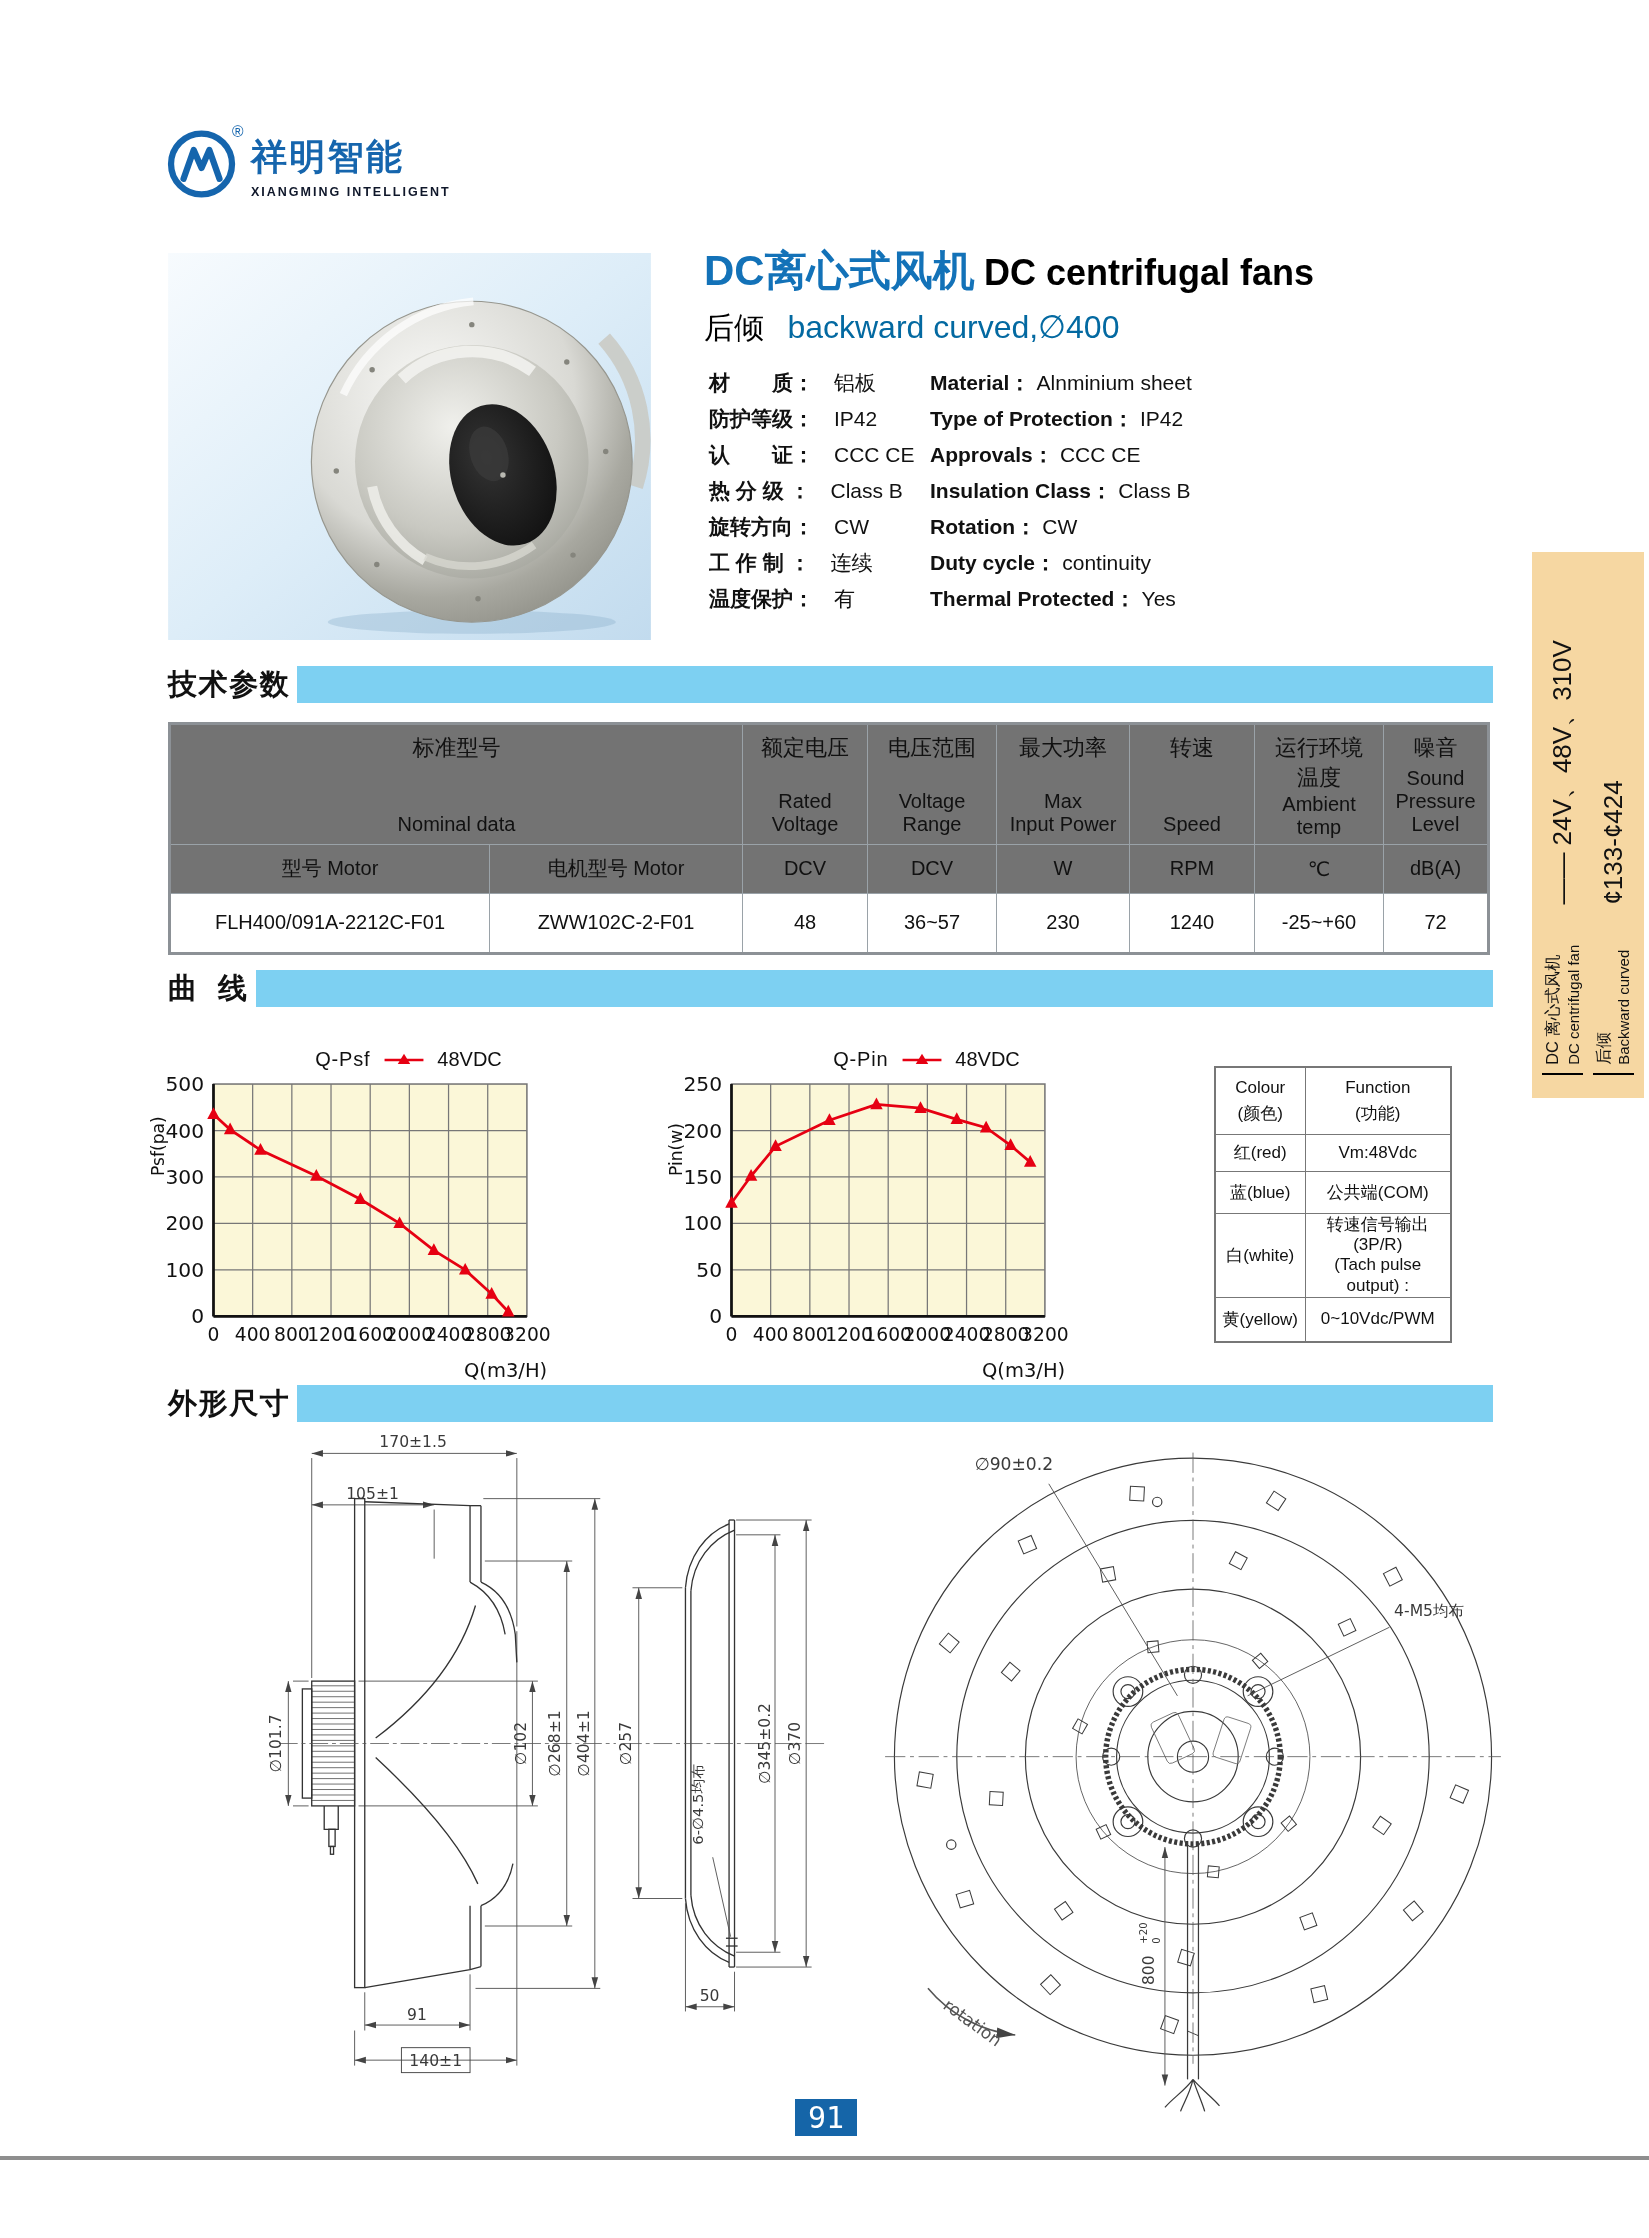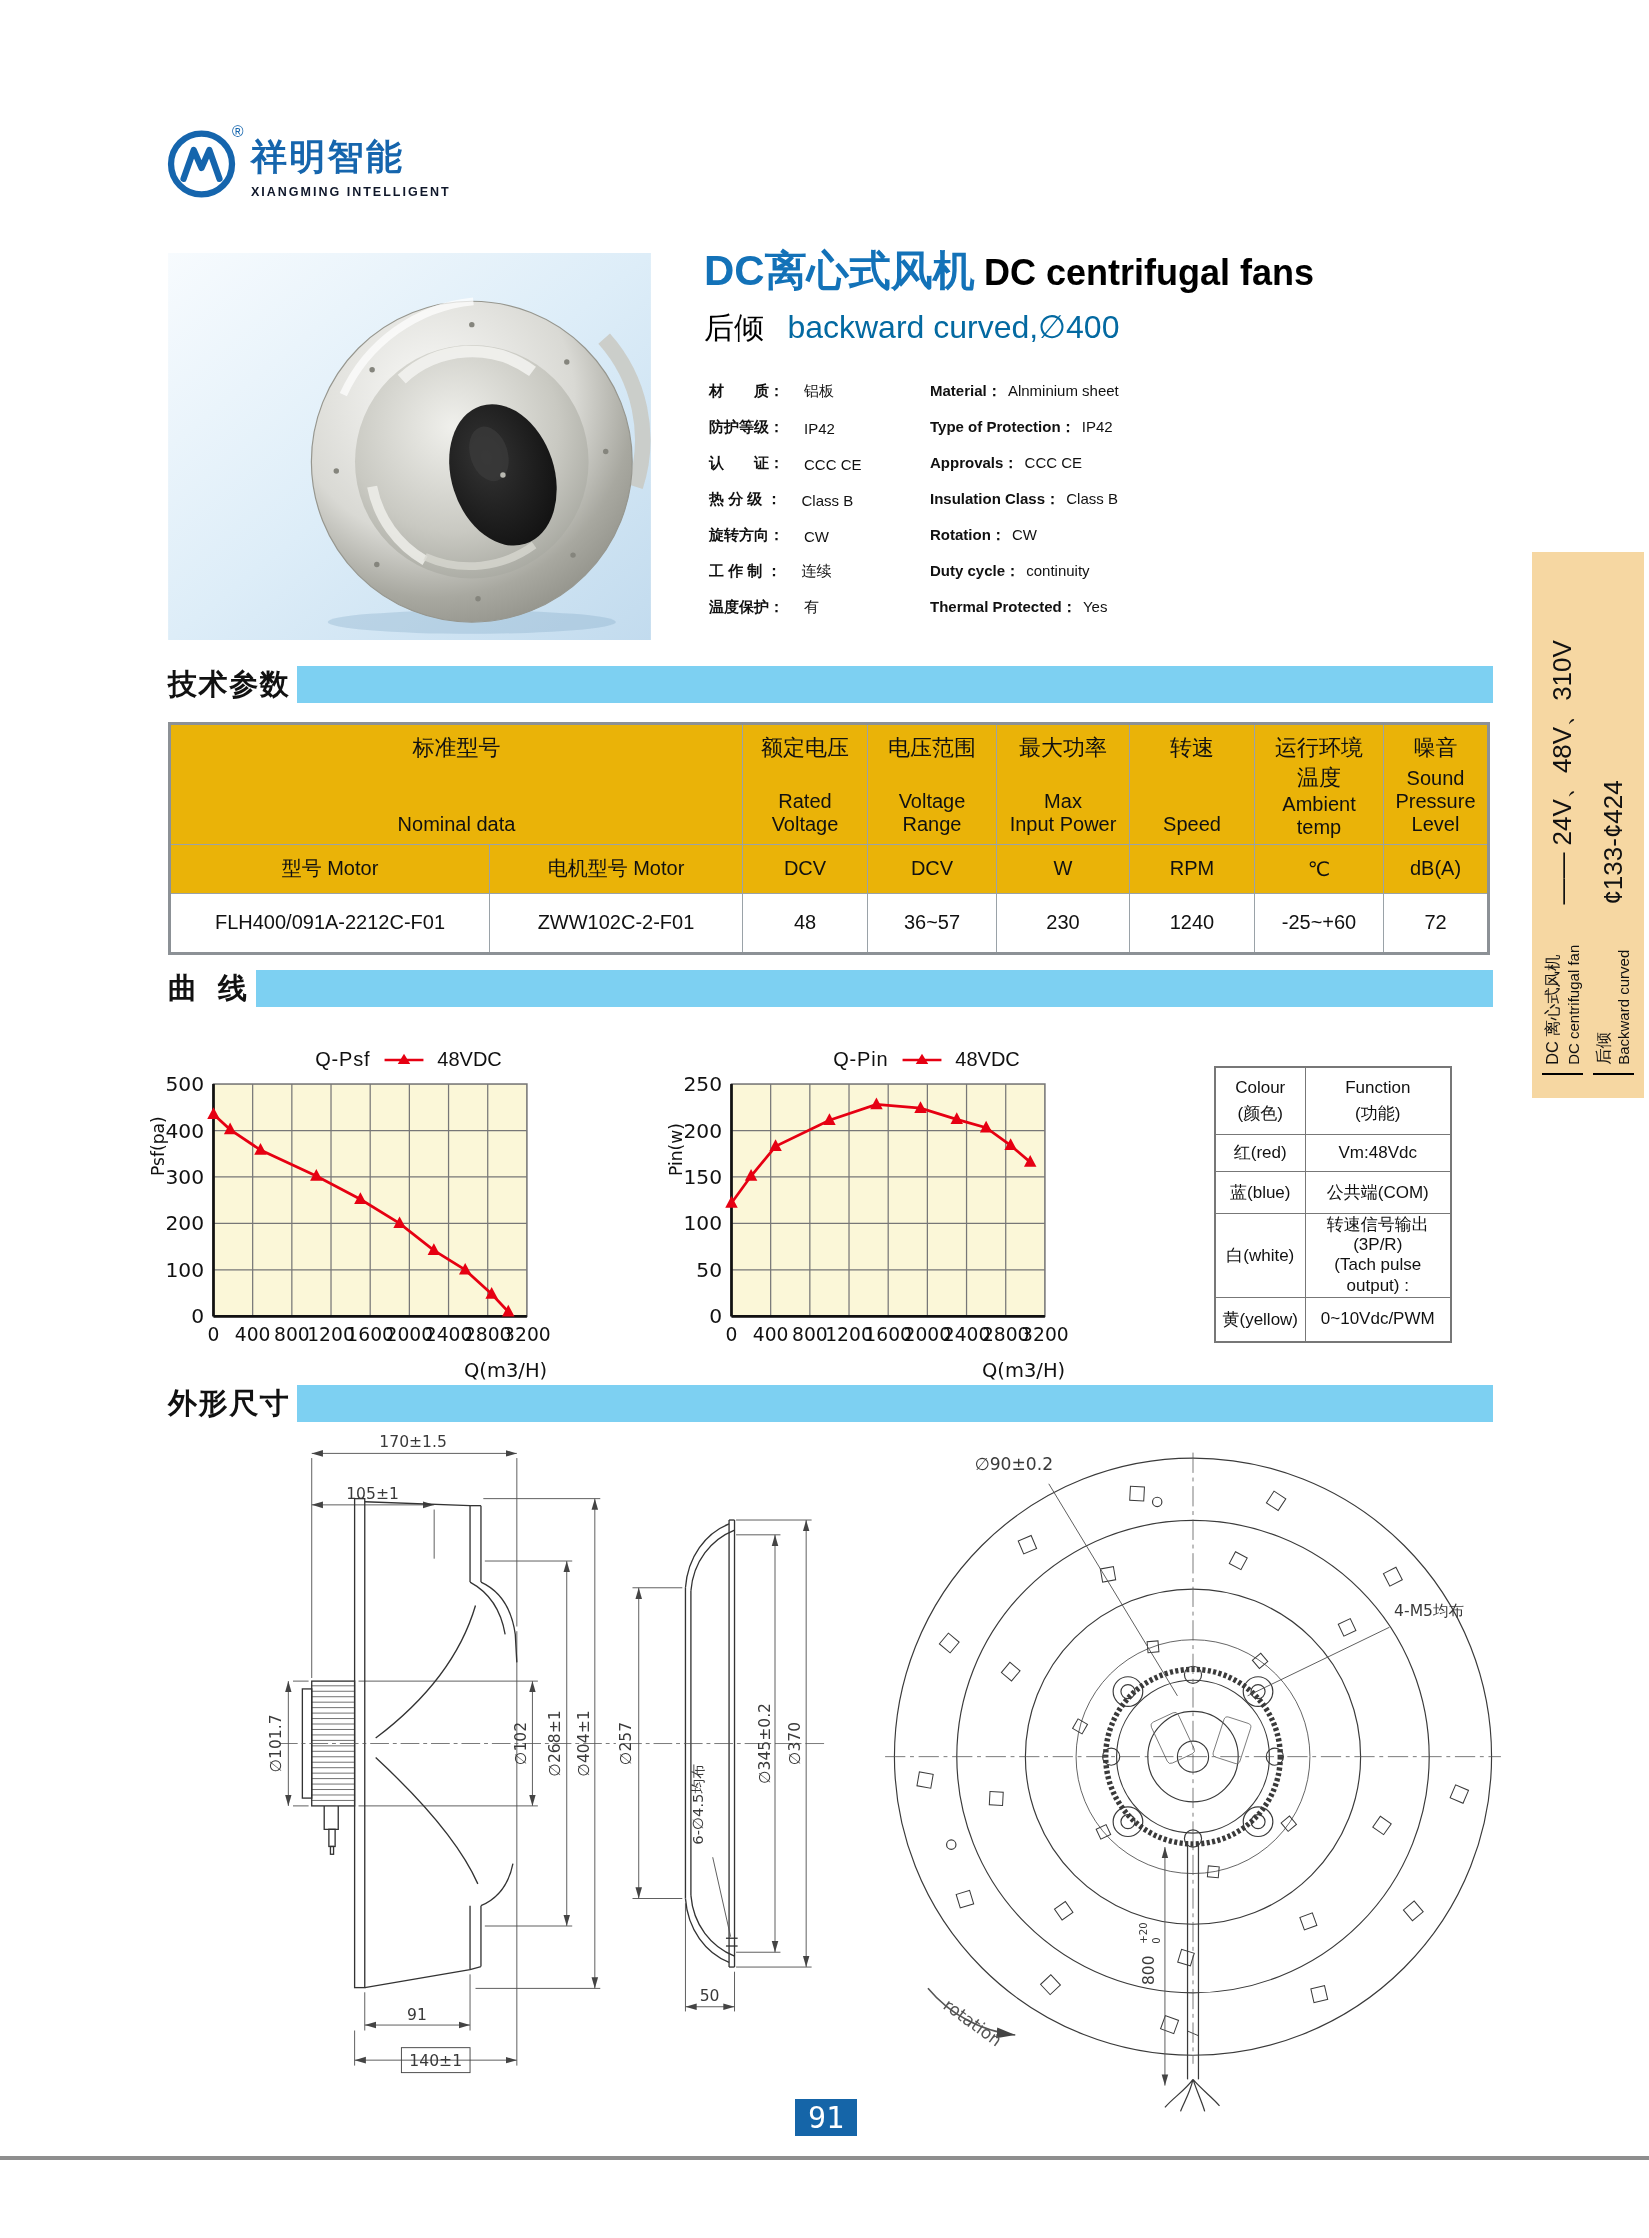--- a/index.html
+++ b/index.html
@@ -14,37 +14,37 @@
 
   
   .t1cn{font-size:42px;font-weight:bold;color:#1372b8}
   .t1en{font-size:36px;font-weight:600;color:#000;margin-left:9.4px}
   .t2{margin-top:9.4px}
   .t2cn{font-size:30px;color:#000;margin-right:23.4px}
   .t2en{font-size:32px;font-weight:400;color:#0369a1}
 
   
   .specs{width:811px}
-  .srow{position:relative;height:36px;display:flex;align-items:flex-end;font-size:15px}
+  .srow{position:relative;height:36px;display:flex;align-items:center;font-size:21px}
   .cl{font-weight:bold;white-space:pre}
   .cv{margin-left:20px}
   .eng{position:absolute;left:221px;white-space:nowrap}
   .el{font-weight:bold}
   .ev{margin-left:6.2px}
 
   
   .secbar{display:flex;align-items:center;height:39px;width:1325px}
   .sec-label{font-size:29px;font-weight:bold;letter-spacing:1.6px;margin-right:7px;white-space:pre}
   .sec-fill{flex:1;height:37px;background:#7dd0f2}
 
   
   table.ttable{border-collapse:collapse;table-layout:fixed;background:#fff}
   table.ttable td{border:1.2px solid #9aa2a8;text-align:center;padding:0;font-size:20px}
   table.ttable{border:3.1px solid #8c9196}
-  tr.h1 td,tr.h2 td{background:#eab308}
+  tr.h1 td,tr.h2 td{background:#737373}
   tr.h1 td{height:118px}
   tr.h2 td{height:48px}
   tr.dr td{height:58px;background:#fff}
   .vcell{display:flex;flex-direction:column;justify-content:space-between;height:103px;padding:7.8px 1.6px;align-items:center}
   .vcell .cn{font-size:22px}
   .vcell .en{font-size:20px}
   .pre{white-space:pre-line}
 
   
   .chart{width:421px}

